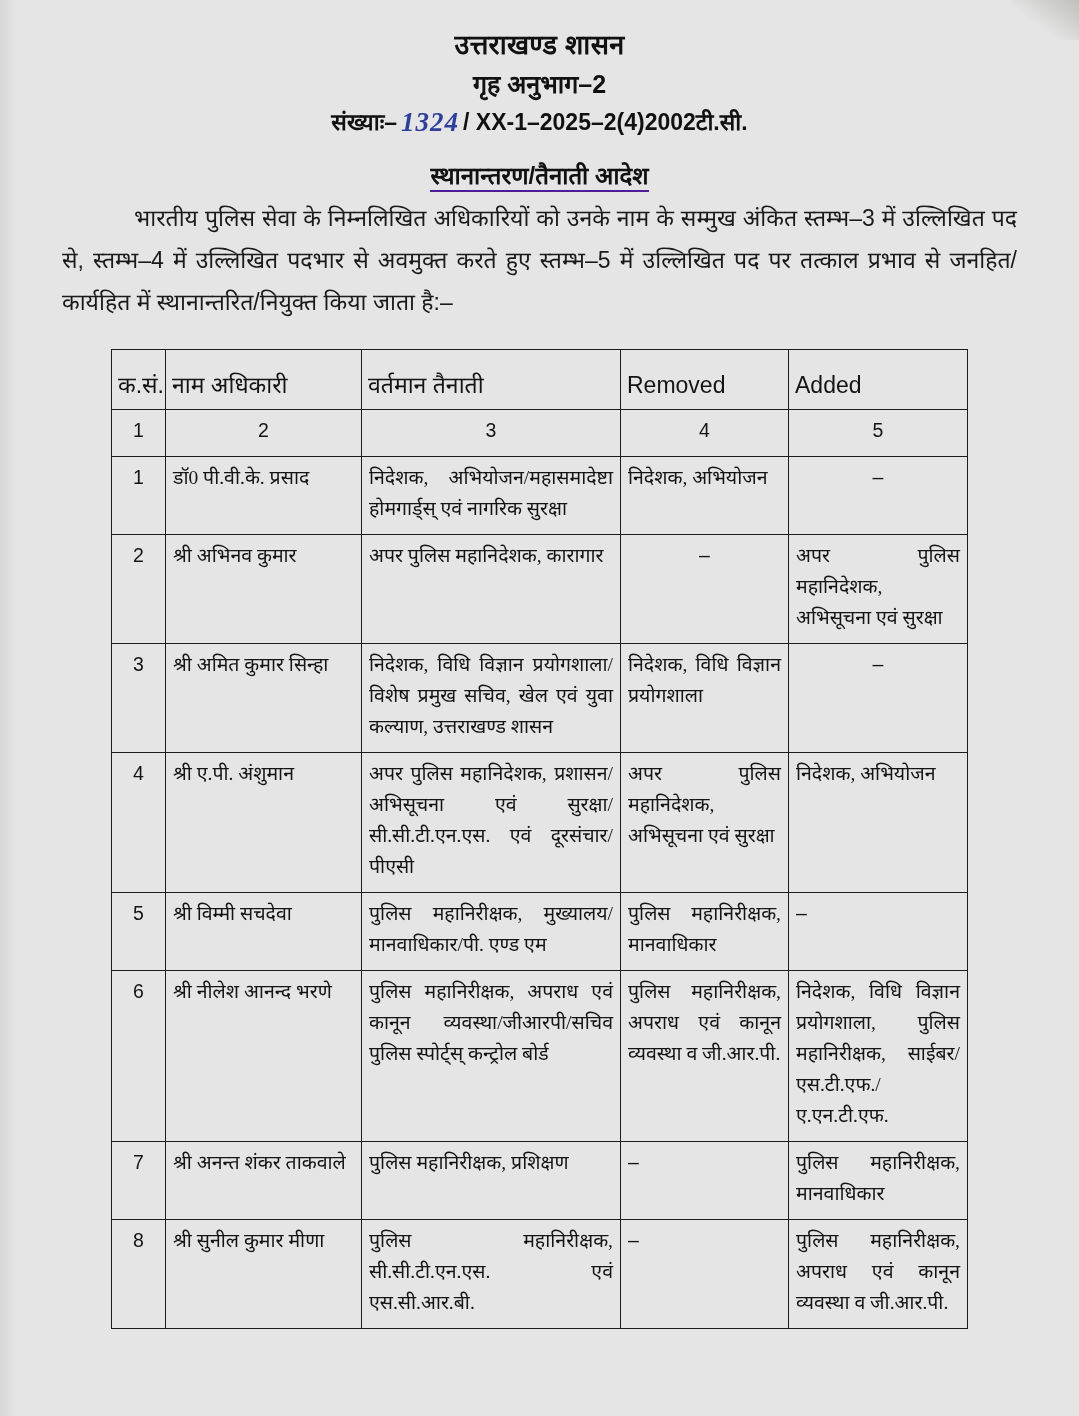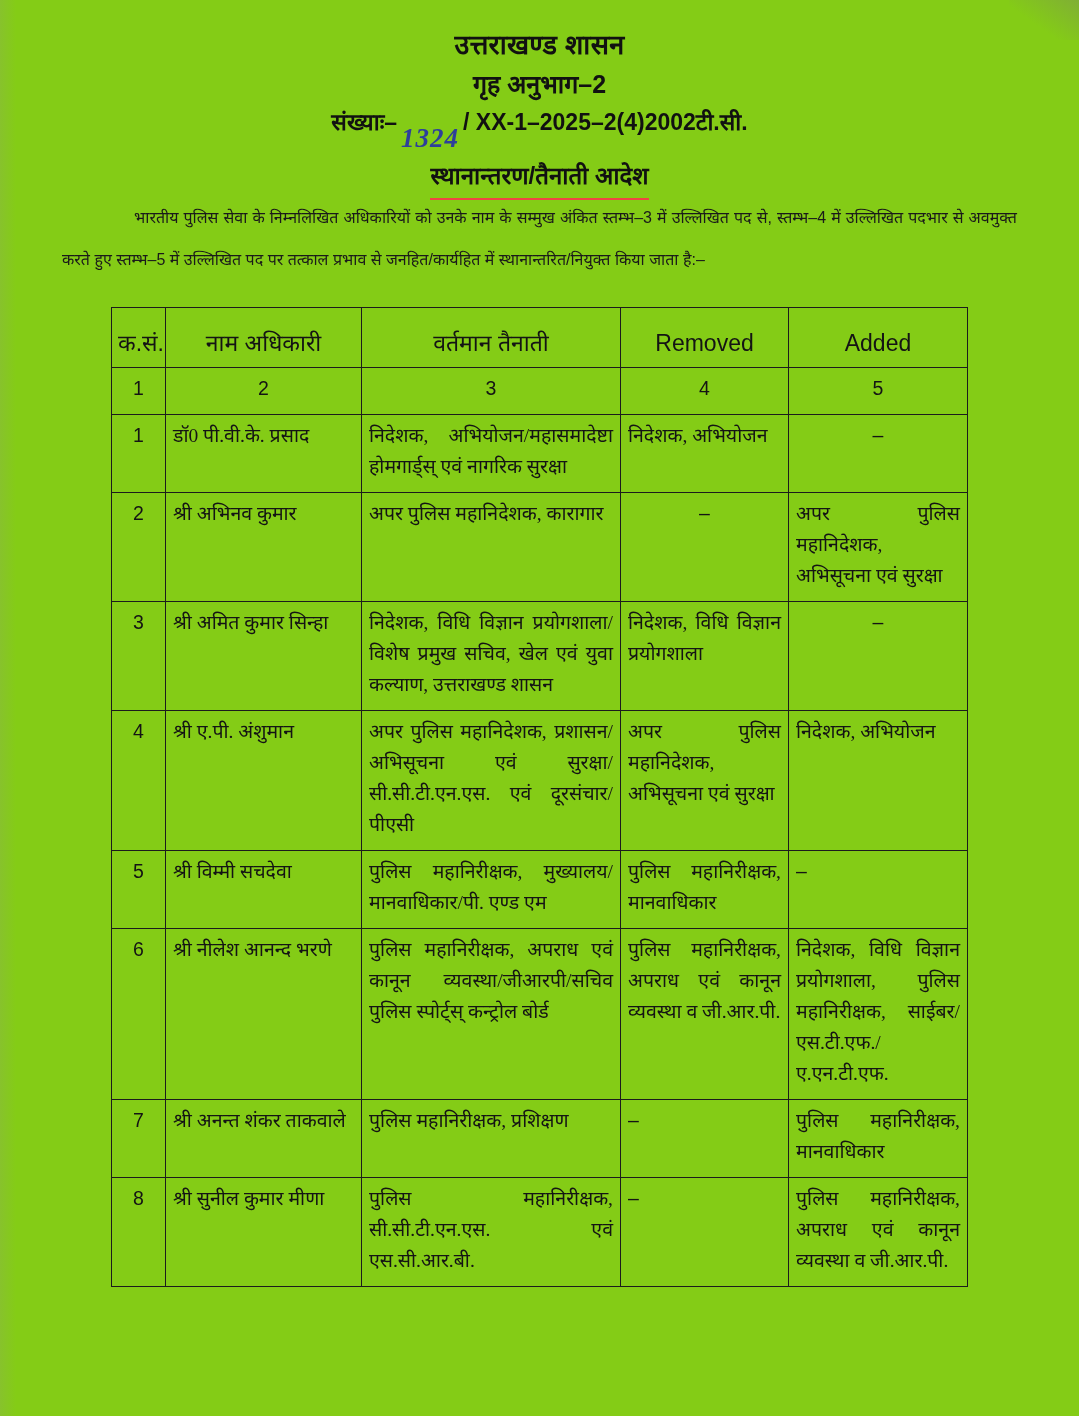--- a/index.html
+++ b/index.html
@@ -12,21 +12,21 @@
     height: 1416px;
     font-family: "Liberation Serif", "DejaVu Serif", serif;
     color: #111;
     position: relative;
     overflow: hidden;
   }
   .page {
     position: relative;
     width: 1079px;
     height: 1416px;
-    background: #84cc16;
+    background: #e5e5e5;
     box-sizing: border-box;
   }
   
   .scan-corner {
     position: absolute;
     top: 0; right: 0;
     width: 70px; height: 40px;
     background: linear-gradient(215deg, rgba(120,120,110,0.35) 0%, rgba(255,255,255,0) 62%);
     pointer-events: none;
   }
@@ -64,39 +64,39 @@
   }
   .ink {
     color: #2e3f9b;
     font-family: "Liberation Serif", "DejaVu Serif", serif;
     font-style: italic;
     font-weight: 700;
     font-size: 27px;
     letter-spacing: 1px;
     padding: 0 4px;
     position: relative;
-    top: 17px;
+    top: 1px;
   }
   .subject {
     text-align: center;
     font-family: "Liberation Sans", "DejaVu Sans", sans-serif;
     font-weight: 700;
     font-size: 24px;
     margin-top: 18px;
     margin-bottom: 2px;
   }
   .subject span {
-    border-bottom: 2px solid #ef4444;
-    padding-bottom: 9px;
+    border-bottom: 2px solid #4c1d95;
+    padding-bottom: 1px;
   }
 
   .body-para {
     margin: 6px 62px 0 62px;
     font-family: "Liberation Sans", "DejaVu Sans", sans-serif;
-    font-size: 16px;
+    font-size: 23px;
     line-height: 42px;
     text-align: justify;
     text-indent: 72px;
     color: #1a1a1a;
   }
 
   table.order {
     border-collapse: collapse;
     margin: 26px auto 0 auto;
     width: 856px;
@@ -106,21 +106,21 @@
   table.order td, table.order th {
     border: 1.6px solid #1c1c1c;
     vertical-align: top;
     padding: 5px 7px 10px 7px;
     font-size: 19.5px;
     line-height: 31px;
     font-weight: 400;
     color: #141414;
   }
   table.order th {
-    text-align: center;
+    text-align: left;
     font-weight: 400;
     font-size: 23px;
     padding: 20px 6px 9px 6px;
     line-height: 30px;
   }
   .col-sn   { width: 54px; }
   .col-name { width: 196px; }
   .col-cur  { width: 259px; }
   .col-rem  { width: 168px; }
   .col-add  { width: 179px; }

